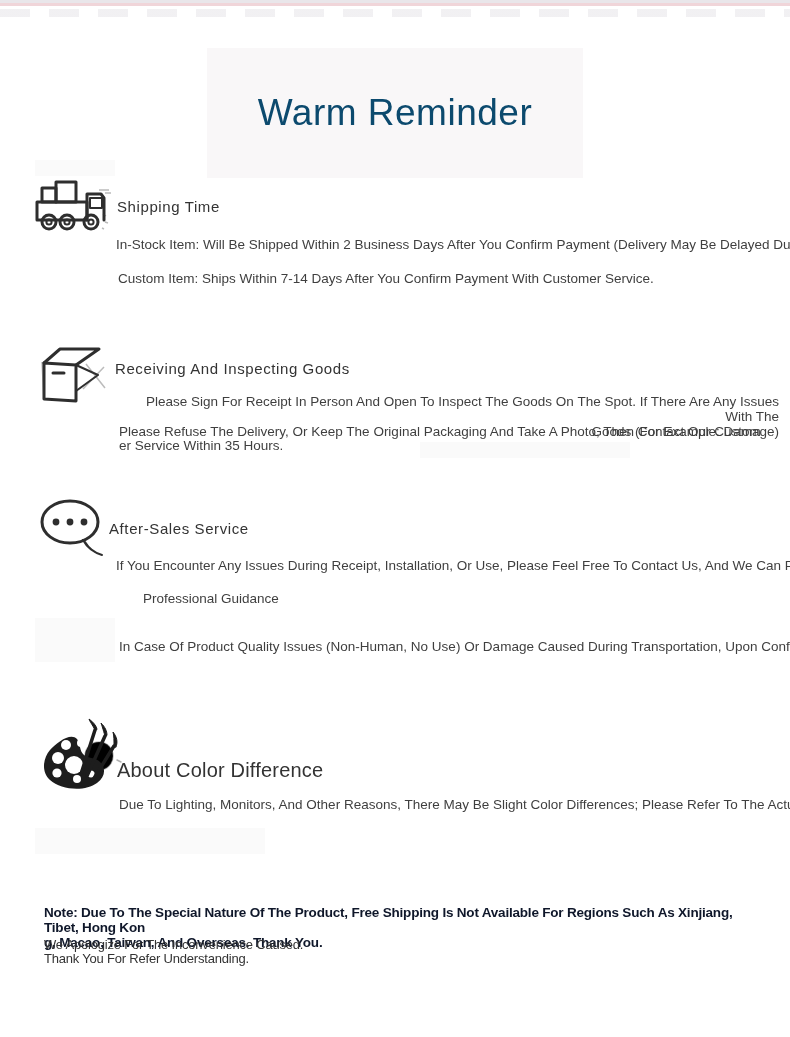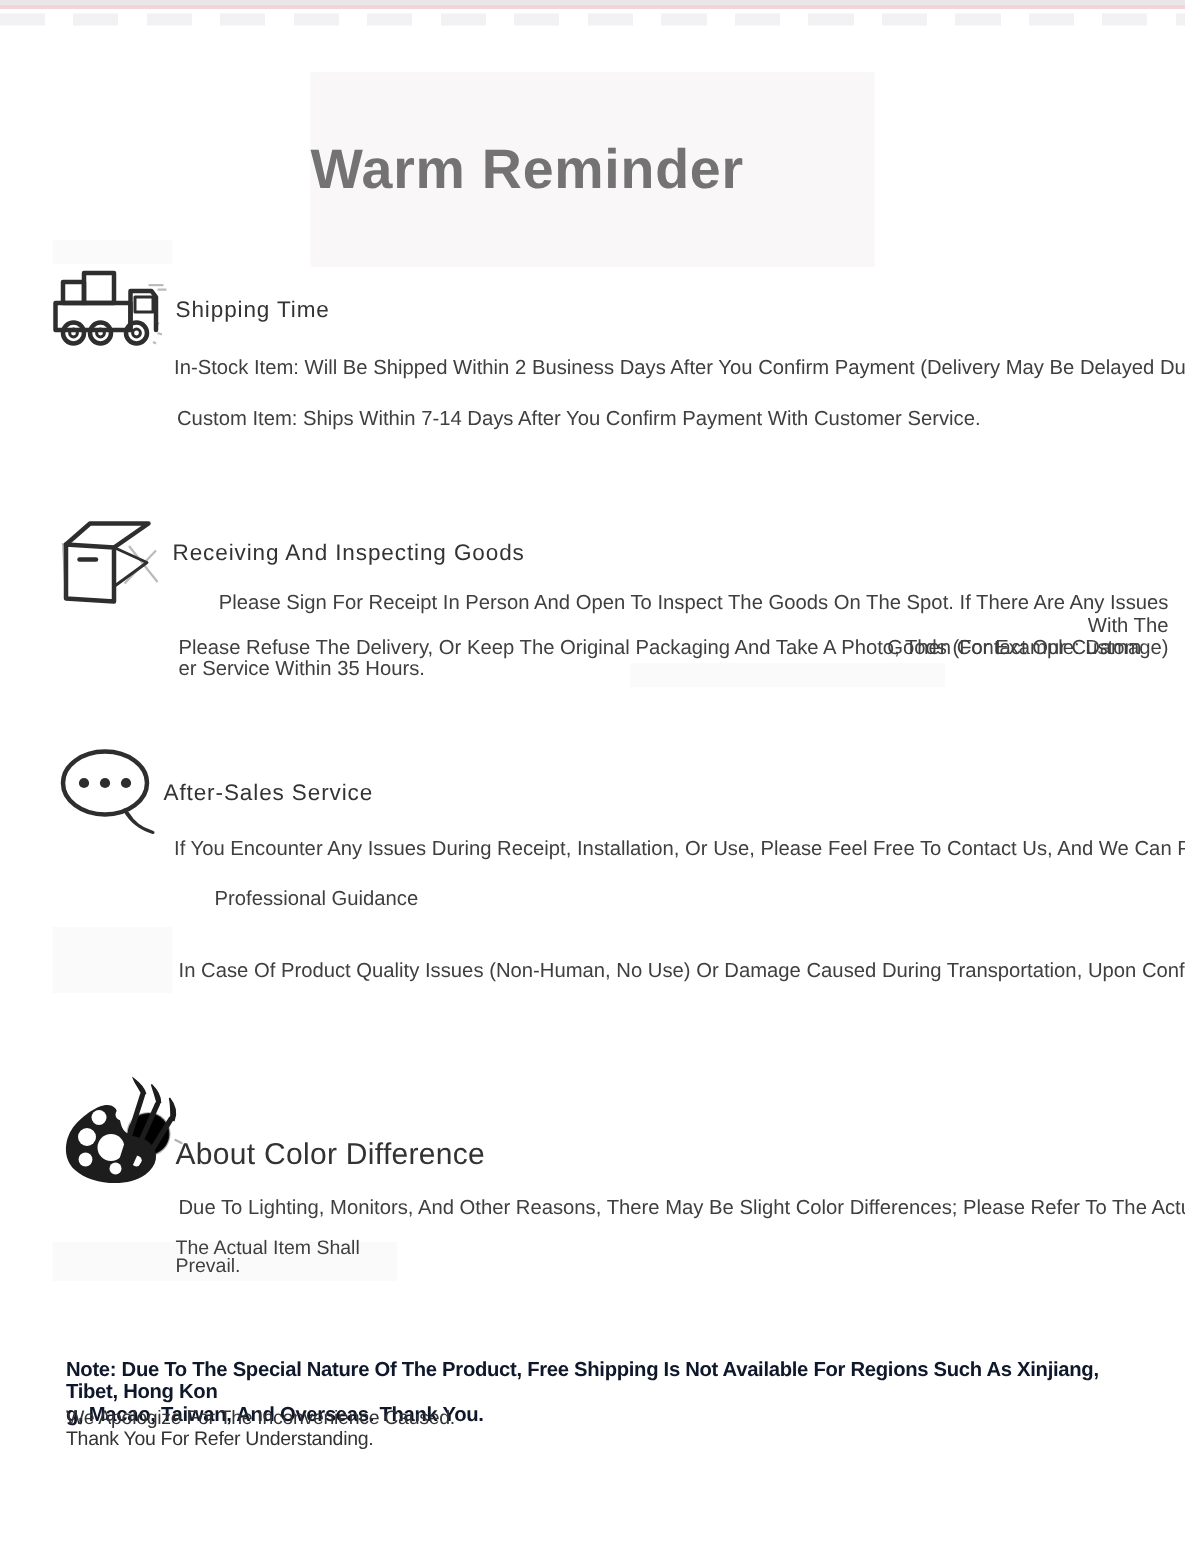--- a/index.html
+++ b/index.html
@@ -17,22 +17,22 @@
   .top-pink    { position: absolute; left: 0; top: 3px; width: 790px; height: 3px; background: #f0d5d9; }
   .top-dashes  { position: absolute; left: 0; top: 9px; width: 790px; height: 8px;
                  background: repeating-linear-gradient(90deg,
                    rgba(188,183,194,0.20) 0 30px, rgba(188,183,194,0) 30px 49px); }
   
   .blotch { position: absolute; background: rgba(140,132,144,0.045); }
   
   .title-block { position: absolute; left: 207px; top: 48px; width: 376px; height: 130px;
                  background: #f9f7f8; }
   .page-title  { position: absolute; left: 0; top: 44px; width: 100%;
-                 text-align: left; font-size: 37px; font-weight: 700;
-                 color: #737373; letter-spacing: 0.5px; }
+                 text-align: center; font-size: 37px; font-weight: 400;
+                 color: #0c4a6e; letter-spacing: 0.5px; }
   
   .icon { position: absolute; }
   .heading { position: absolute; font-size: 15px; color: #333; letter-spacing: 0.6px; white-space: nowrap; }
   .heading.small { font-size: 20px; letter-spacing: 0.2px; }
   .para { position: absolute; font-size: 13.5px; color: #3f3f3f; line-height: 15px; }
   .para.clip { white-space: nowrap; }
   .para.wrap { white-space: pre-line; }
   .para.tight { line-height: 14px; }
   .para.vtight { font-size: 13px; line-height: 12px; }
   
@@ -123,21 +123,19 @@
       <path d="M58,14 C55,8 53,6 52,3 C56,6 59,9 60,13 Z" fill="#1d1d1d" stroke-width="1"></path>
       <path d="M50,60 L68,20" stroke-width="3.5"></path>
       <path d="M68,20 C66,13 65,10 64,7 C68,11 70,15 70,19 Z" fill="#1d1d1d" stroke-width="1"></path>
       <path d="M56,64 L77,30" stroke-width="3.5"></path>
       <path d="M77,30 C77,24 77,20 76,16 C80,21 81,26 79,31 Z" fill="#1d1d1d" stroke-width="1"></path>
       <path d="M80,44 l4,2" stroke-width="1.5" stroke="rgba(60,60,60,0.4)"></path>
     </g>
   </svg>
   <div class="heading small" style="left:117px; top:759px;">About Color Difference</div>
   <div class="para clip" style="left:119px; top:797px;">Due To Lighting, Monitors, And Other Reasons, There May Be Slight Color Differences; Please Refer To The Actual Produ</div>
-  <div class="para wrap vtight" style="left:117px; top:826px; width:400px;">The Actual Item Shall
-Prevail.</div>
 
   <div class="note-red" style="color: #0f172a; font-weight: bold;">Note: Due To The Special Nature Of The Product, Free Shipping Is Not Available For Regions Such As Xinjiang, Tibet, Hong Kon
 g, Macao, Taiwan, And Overseas. Thank You.</div>
   <div class="apology">We Apologize For The Inconvenience Caused.
 Thank You For Refer Understanding.</div>
 
 </div>
 
 </body></html>

